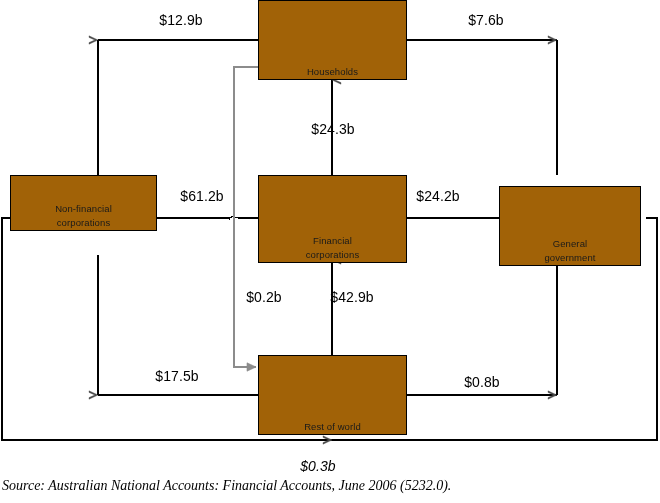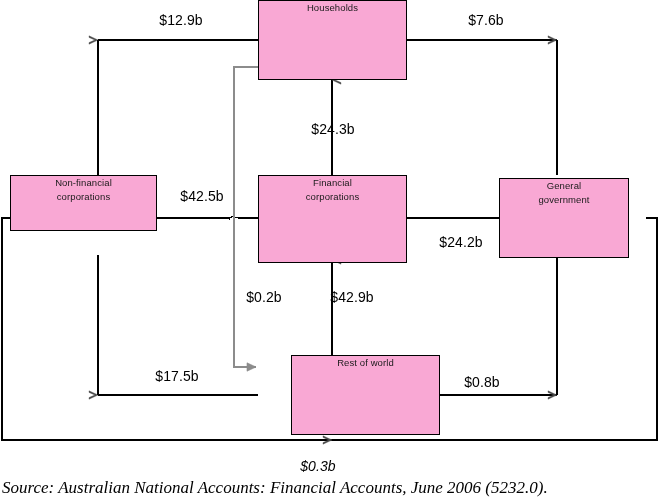--- a/index.html
+++ b/index.html
@@ -20,24 +20,24 @@
   #flow-svg {
     position: absolute;
     left: 0;
     top: 0;
     width: 660px;
     height: 503px;
   }
   .node-box {
     position: absolute;
     border: 1px solid #000000;
-    background: #f9a8d4;
+    background: #a16207;
     box-sizing: border-box;
     display: flex;
-    align-items: flex-start;
+    align-items: flex-end;
     justify-content: center;
     z-index: 5;
   }
   .node-label {
     font-size: 9.5px;
     color: #1a1a1a;
     text-align: center;
     line-height: 14px;
     letter-spacing: 0.1px;
     white-space: pre-line;
@@ -50,21 +50,21 @@
     white-space: nowrap;
     z-index: 6;
     letter-spacing: 0.1px;
   }
   .source-note {
     position: absolute;
     left: 2px;
     top: 478px;
     font-family: "Liberation Serif", serif;
     font-style: italic;
-    font-size: 17px;
+    font-size: 14px;
     color: #000000;
     white-space: nowrap;
   }
 </style>
 </head>
 <body>
 
 <div id="canvas">
 
   <svg id="flow-svg" viewBox="0 0 660 503" xmlns="http://www.w3.org/2000/svg">
@@ -141,38 +141,38 @@
   <div class="node-box" style="left:10px; top:175px; width:147px; height:56px;">
     <span class="node-label">Non-financial
 corporations</span>
   </div>
 
   <div class="node-box" style="left:258px; top:175px; width:149px; height:88px;">
     <span class="node-label">Financial
 corporations</span>
   </div>
 
-  <div class="node-box" style="left:499px; top:178px; width:130px; height:80px;">
+  <div class="node-box" style="left:499px; top:186px; width:142px; height:80px;">
     <span class="node-label">General
 government</span>
   </div>
 
-  <div class="node-box" style="left:258px; top:355px; width:149px; height:80px;margin-left:33px;">
+  <div class="node-box" style="left:258px; top:355px; width:149px; height:80px;">
     <span class="node-label">Rest of world</span>
   </div>
 
   <div class="flow-label" style="left:141px; top:12px; width:80px;">$12.9b</div>
 
   <div class="flow-label" style="left:446px; top:12px; width:80px;">$7.6b</div>
 
   <div class="flow-label" style="left:303px; top:121px; width:60px;">$24.3b</div>
 
-  <div class="flow-label" style="left:172px; top:188px; width:60px;">$42.5b</div>
+  <div class="flow-label" style="left:172px; top:188px; width:60px;">$61.2b</div>
 
-  <div class="flow-label" style="left:431px; top:188px; width:60px;margin-top:46px;">$24.2b</div>
+  <div class="flow-label" style="left:408px; top:188px; width:60px;">$24.2b</div>
 
   <div class="flow-label" style="left:235px; top:289px; width:58px;">$0.2b</div>
 
   <div class="flow-label" style="left:320px; top:289px; width:64px;">$42.9b</div>
 
   <div class="flow-label" style="left:141px; top:368px; width:72px;">$17.5b</div>
 
   <div class="flow-label" style="left:446px; top:368px; width:72px;margin-top:6px;">$0.8b</div>
 
   <div class="flow-label" style="left:288px; top:458px; width:60px;font-style:italic;">$0.3b</div>

